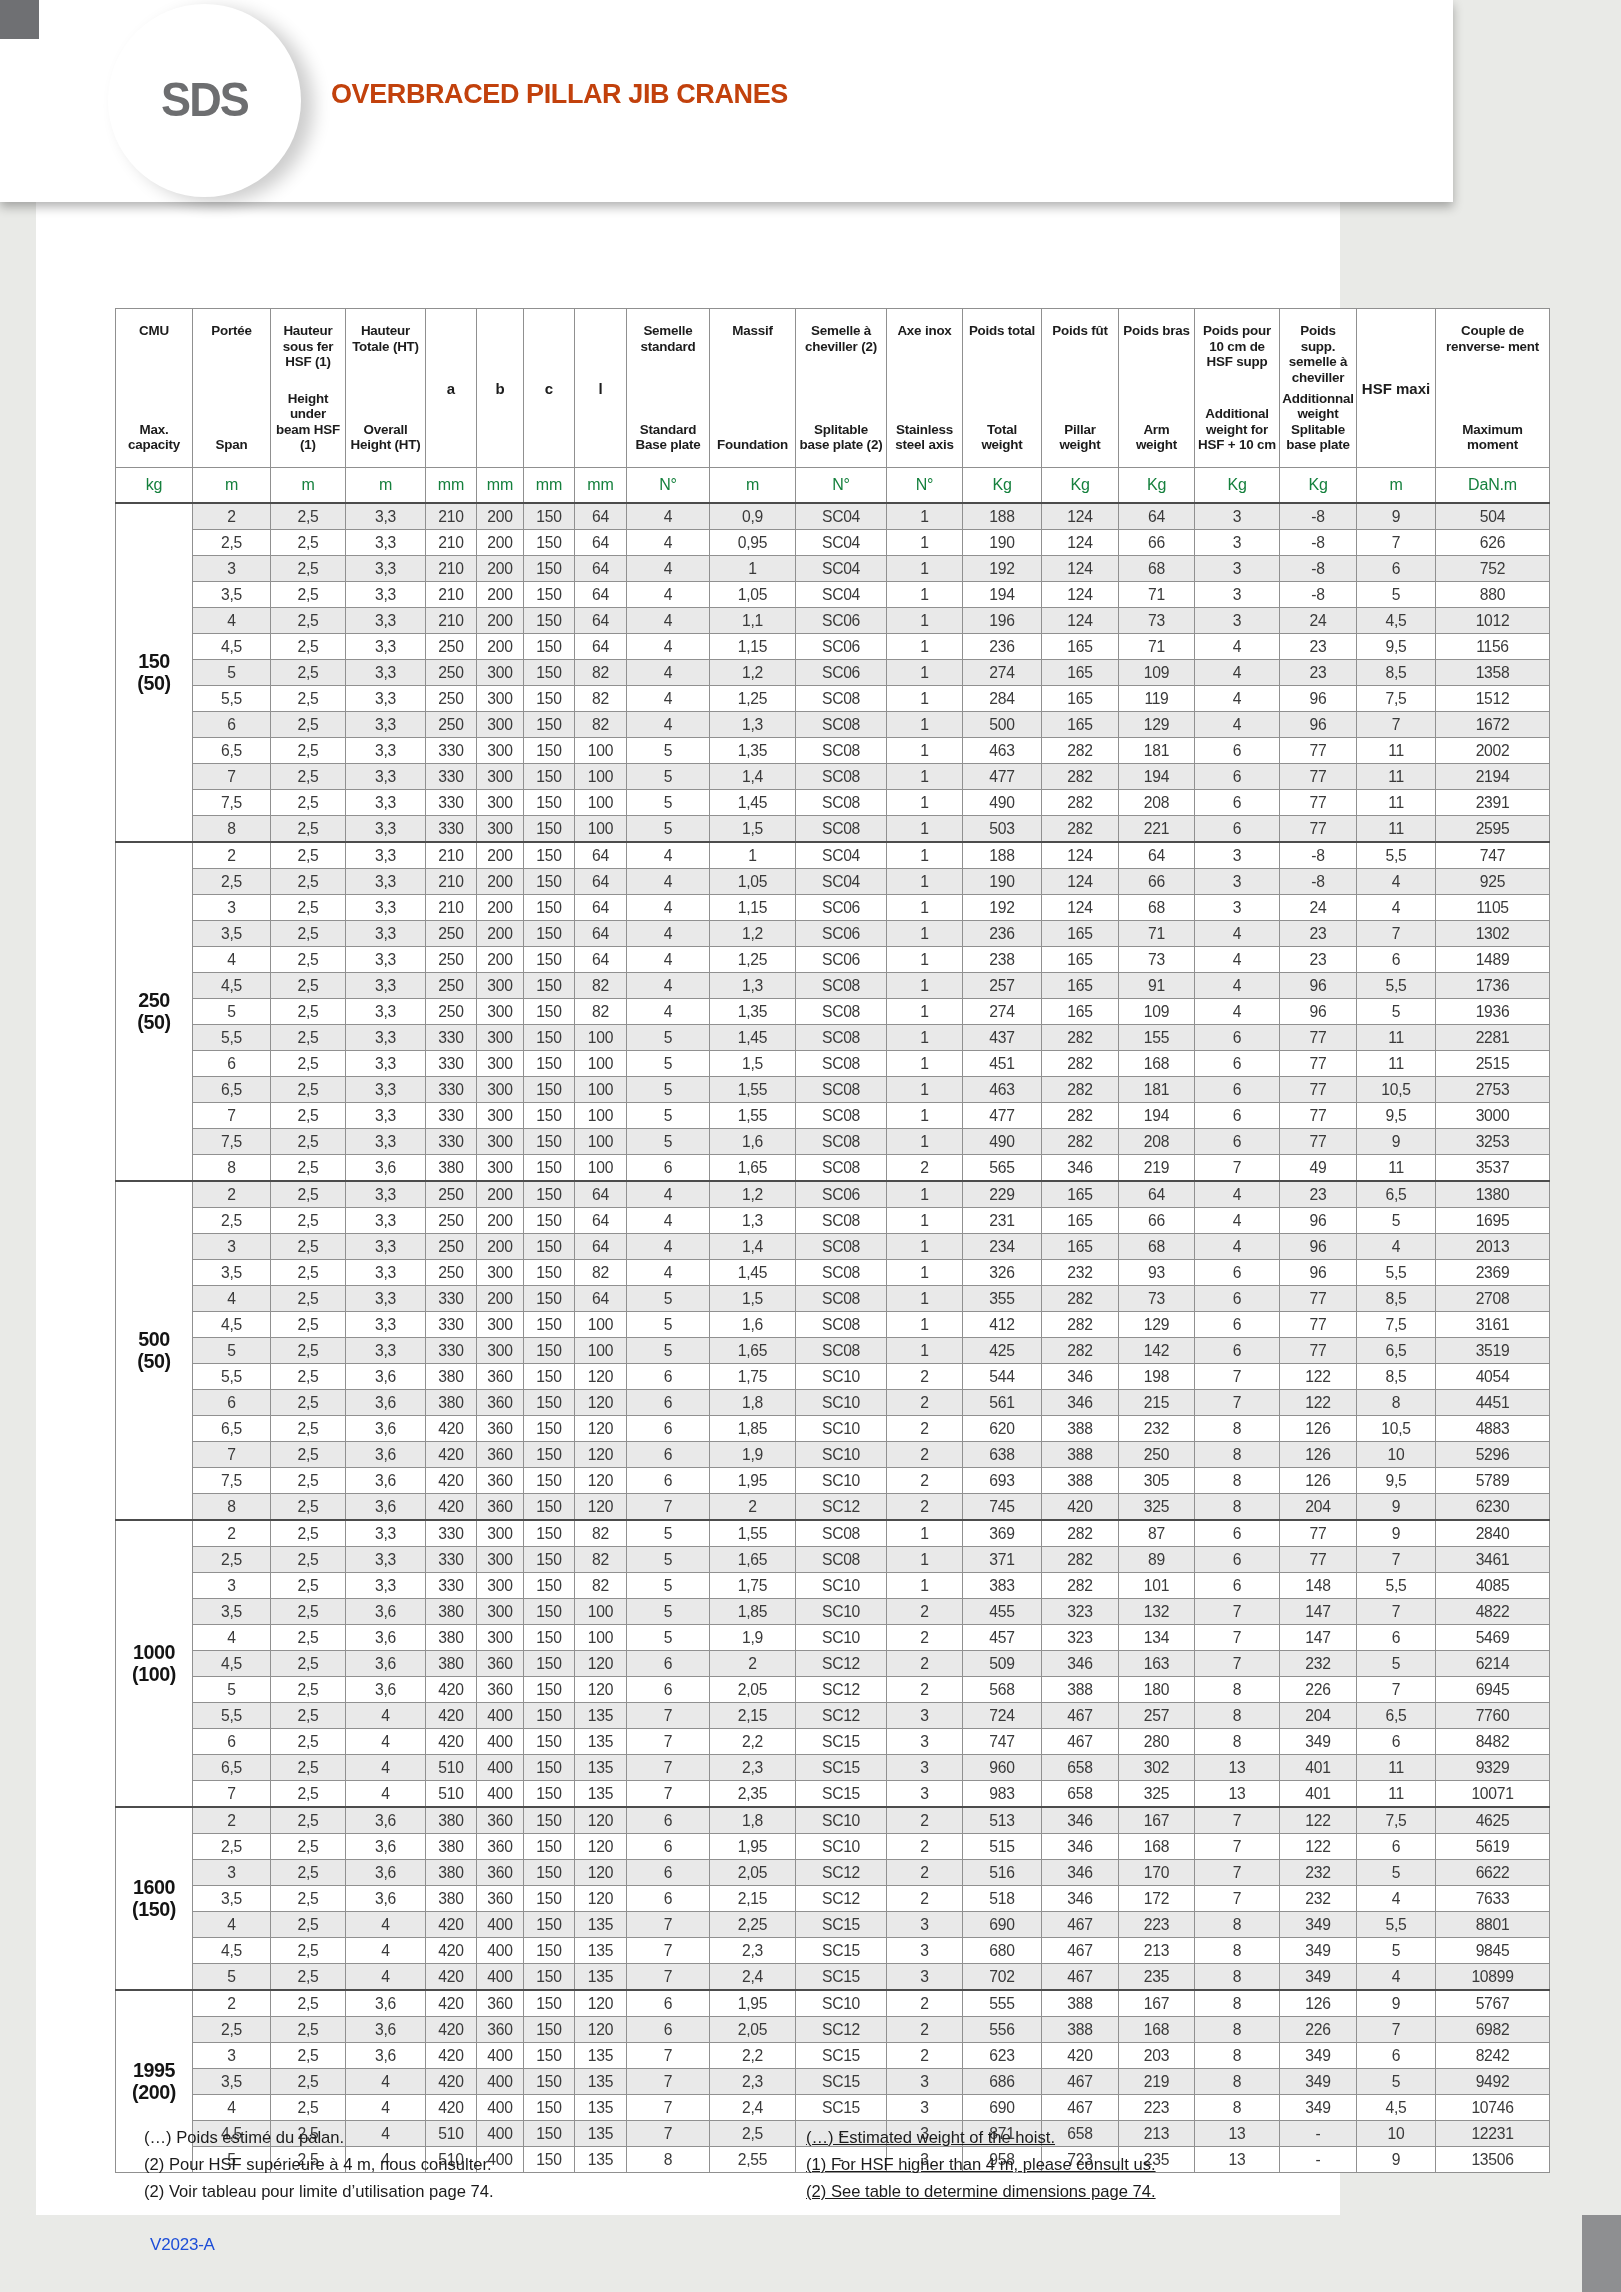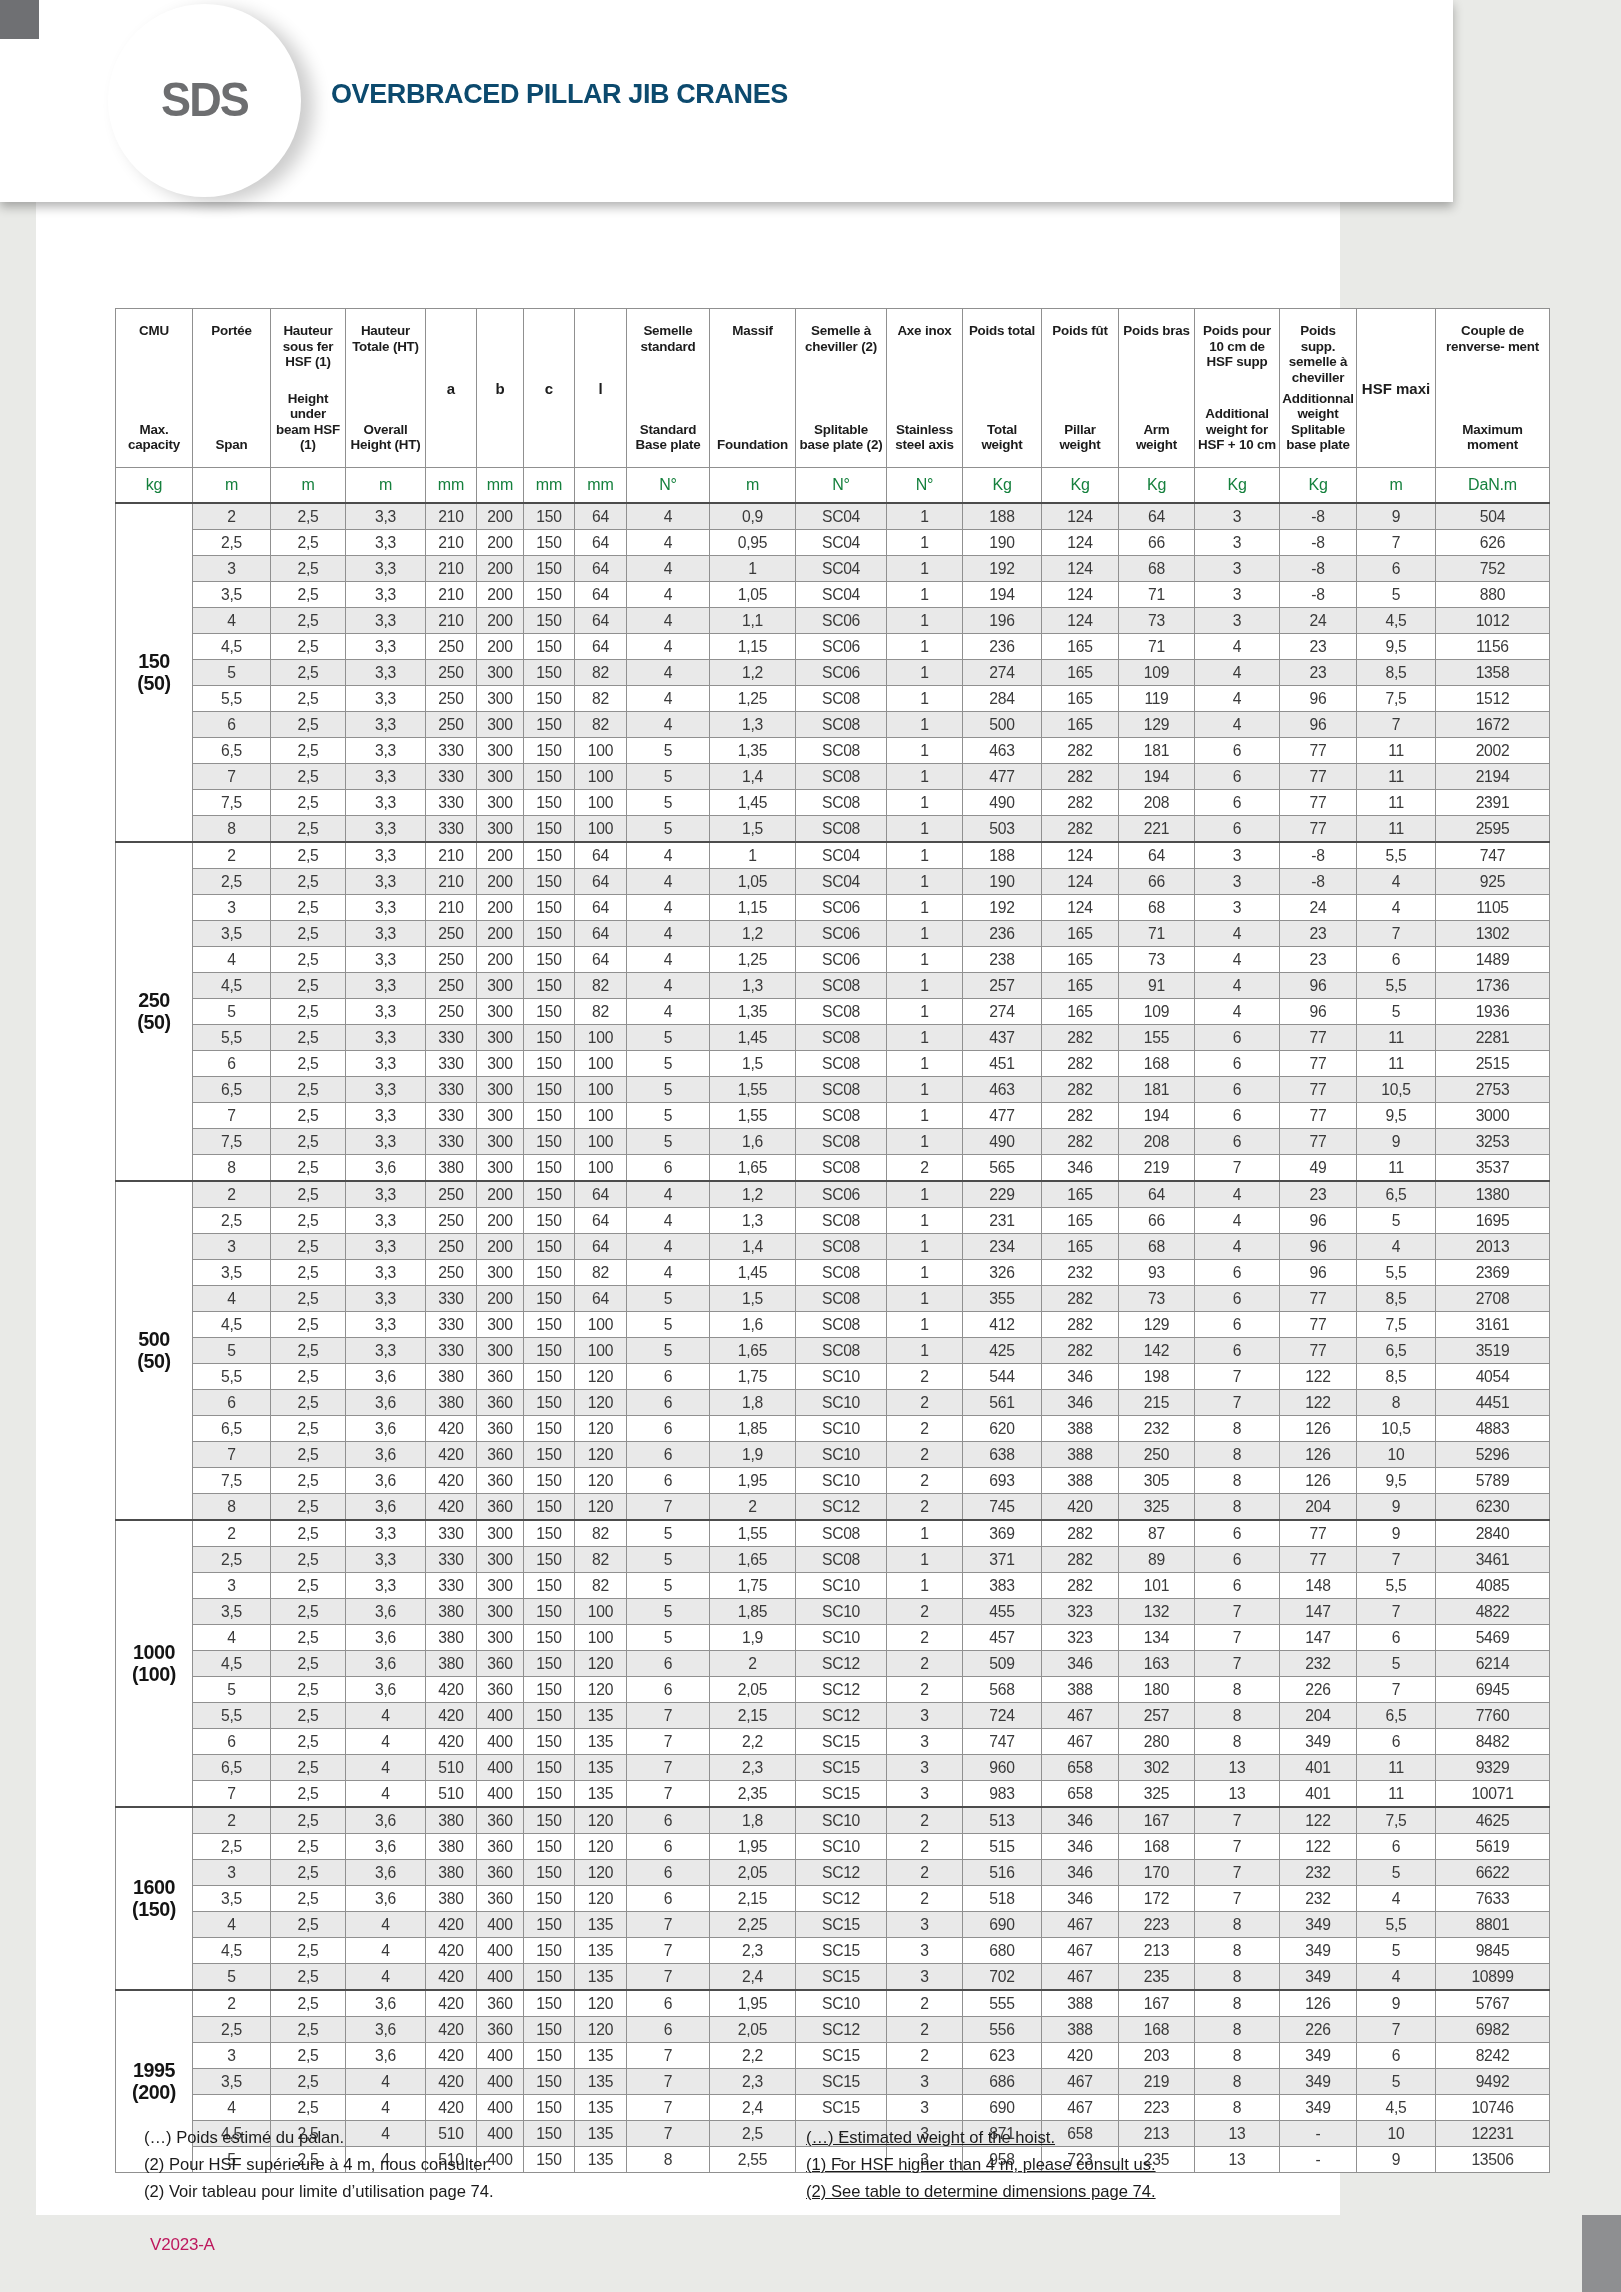--- a/index.html
+++ b/index.html
@@ -18,21 +18,21 @@
     position:absolute;left:108px;top:3.6px;width:193px;height:193px;border-radius:50%;
     background:#ffffff;box-shadow:12.5px 5.4px 18px rgba(0,0,0,.20);z-index:6;
     display:flex;align-items:center;justify-content:center;
   }
   #logo-text{
     font-size:45px;font-weight:bold;color:#6d6e70;letter-spacing:-1.8px;z-index:8;
     transform:scaleY(1.08);
   }
   #page-title{
     position:absolute;left:331px;top:81px;margin:0;z-index:8;
-    font-size:27px;font-weight:bold;color:#0c4a6e;letter-spacing:-0.4px;line-height:1;
+    font-size:27px;font-weight:bold;color:#c2410c;letter-spacing:-0.4px;line-height:1;
   }
   
   #content-card{position:absolute;left:36px;top:202px;width:1304px;height:2013px;background:#ffffff;z-index:1;}
   
   #specs-table{
     position:absolute;left:79px;top:106px;width:1435px;
     border-collapse:collapse;table-layout:fixed;
     color:#3b3b3b;
   }
   #specs-table th,#specs-table td{
@@ -57,21 +57,21 @@
   #specs-table tbody tr.stripe td{background:#e9e9e9;}
   #specs-table tbody tr.gsep > *{border-top:2.2px solid #4c4c4c;}
   #specs-table th.glabel{
     background:#fff;font-weight:bold;color:#141414;font-size:19.7px;line-height:1.08;letter-spacing:-0.4px;
   }
   
   .notes{position:absolute;top:2124px;z-index:3;font-size:16.6px;color:#1b1b1b;line-height:27px;}
   #notes-fr{left:144px;}
   #notes-en{left:806px;text-decoration:underline;}
   
-  #footer-version{position:absolute;left:150px;top:2235px;z-index:3;font-size:17px;color:#be185d;letter-spacing:-0.2px;}
+  #footer-version{position:absolute;left:150px;top:2235px;z-index:3;font-size:17px;color:#1d4ed8;letter-spacing:-0.2px;}
   #footer-accent{position:absolute;left:1582px;top:2215px;width:39px;height:78px;background:#8e8f91;z-index:3;}
 </style>
 </head>
 <body>
 
 <div id="page-header">
   <div id="logo-circle">
     <span id="logo-text">SDS</span>
   </div>
   <h1 id="page-title">OVERBRACED PILLAR JIB CRANES</h1>

